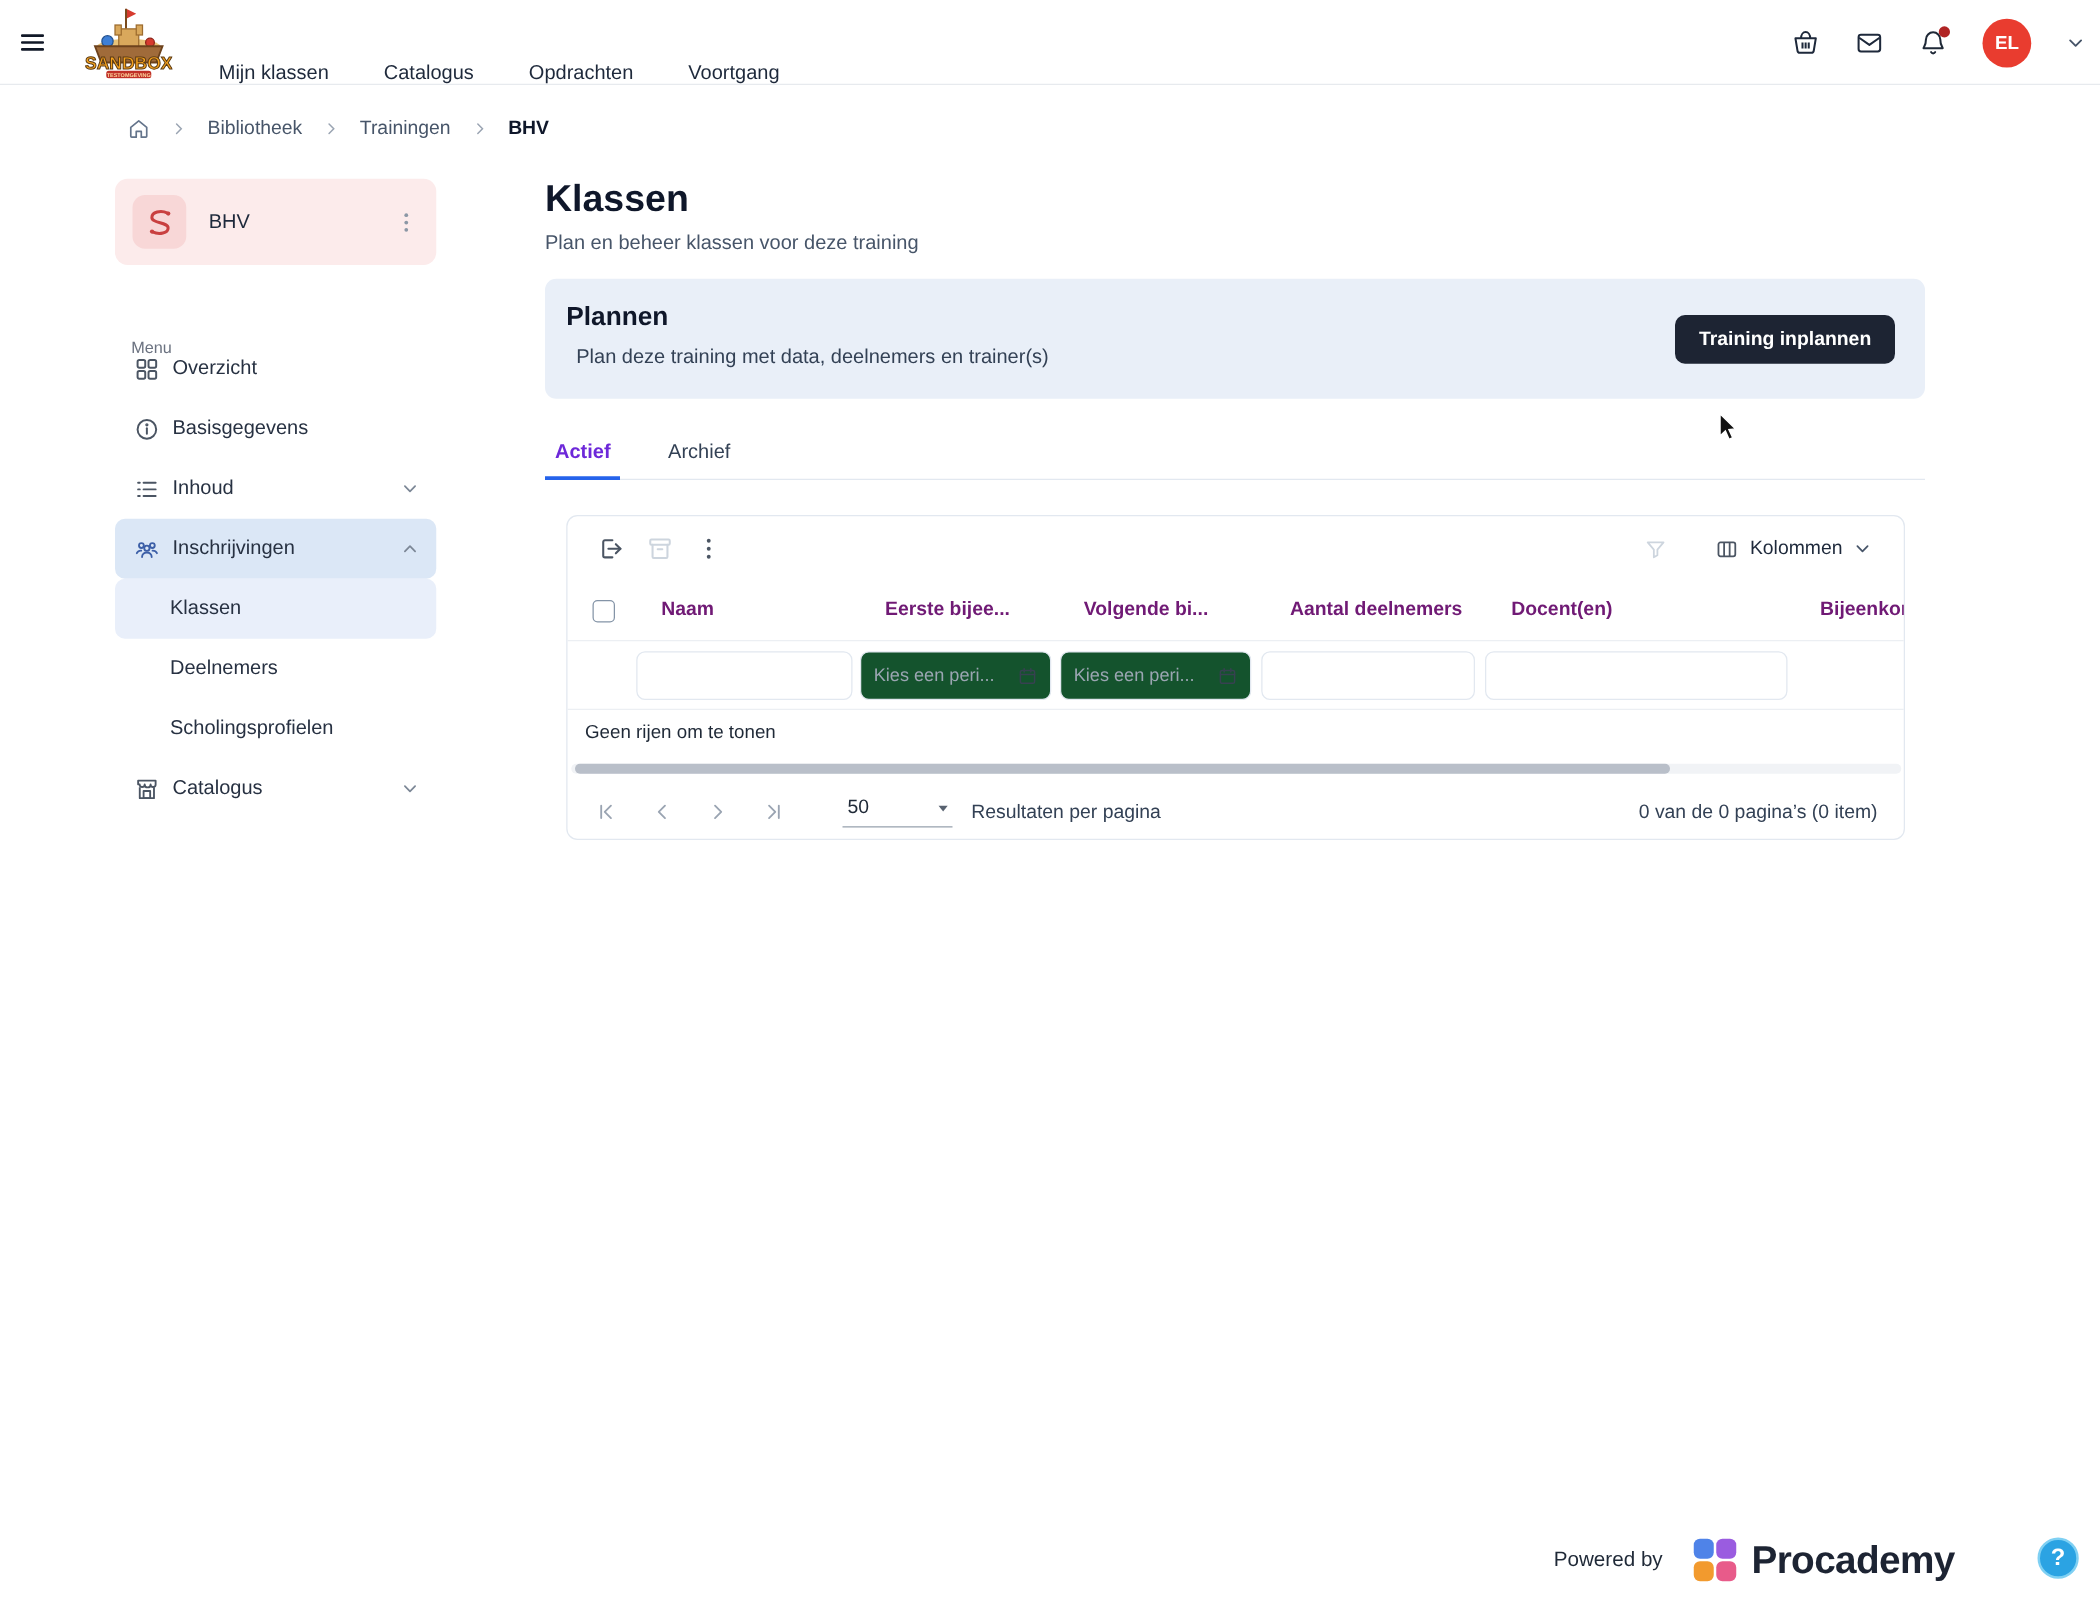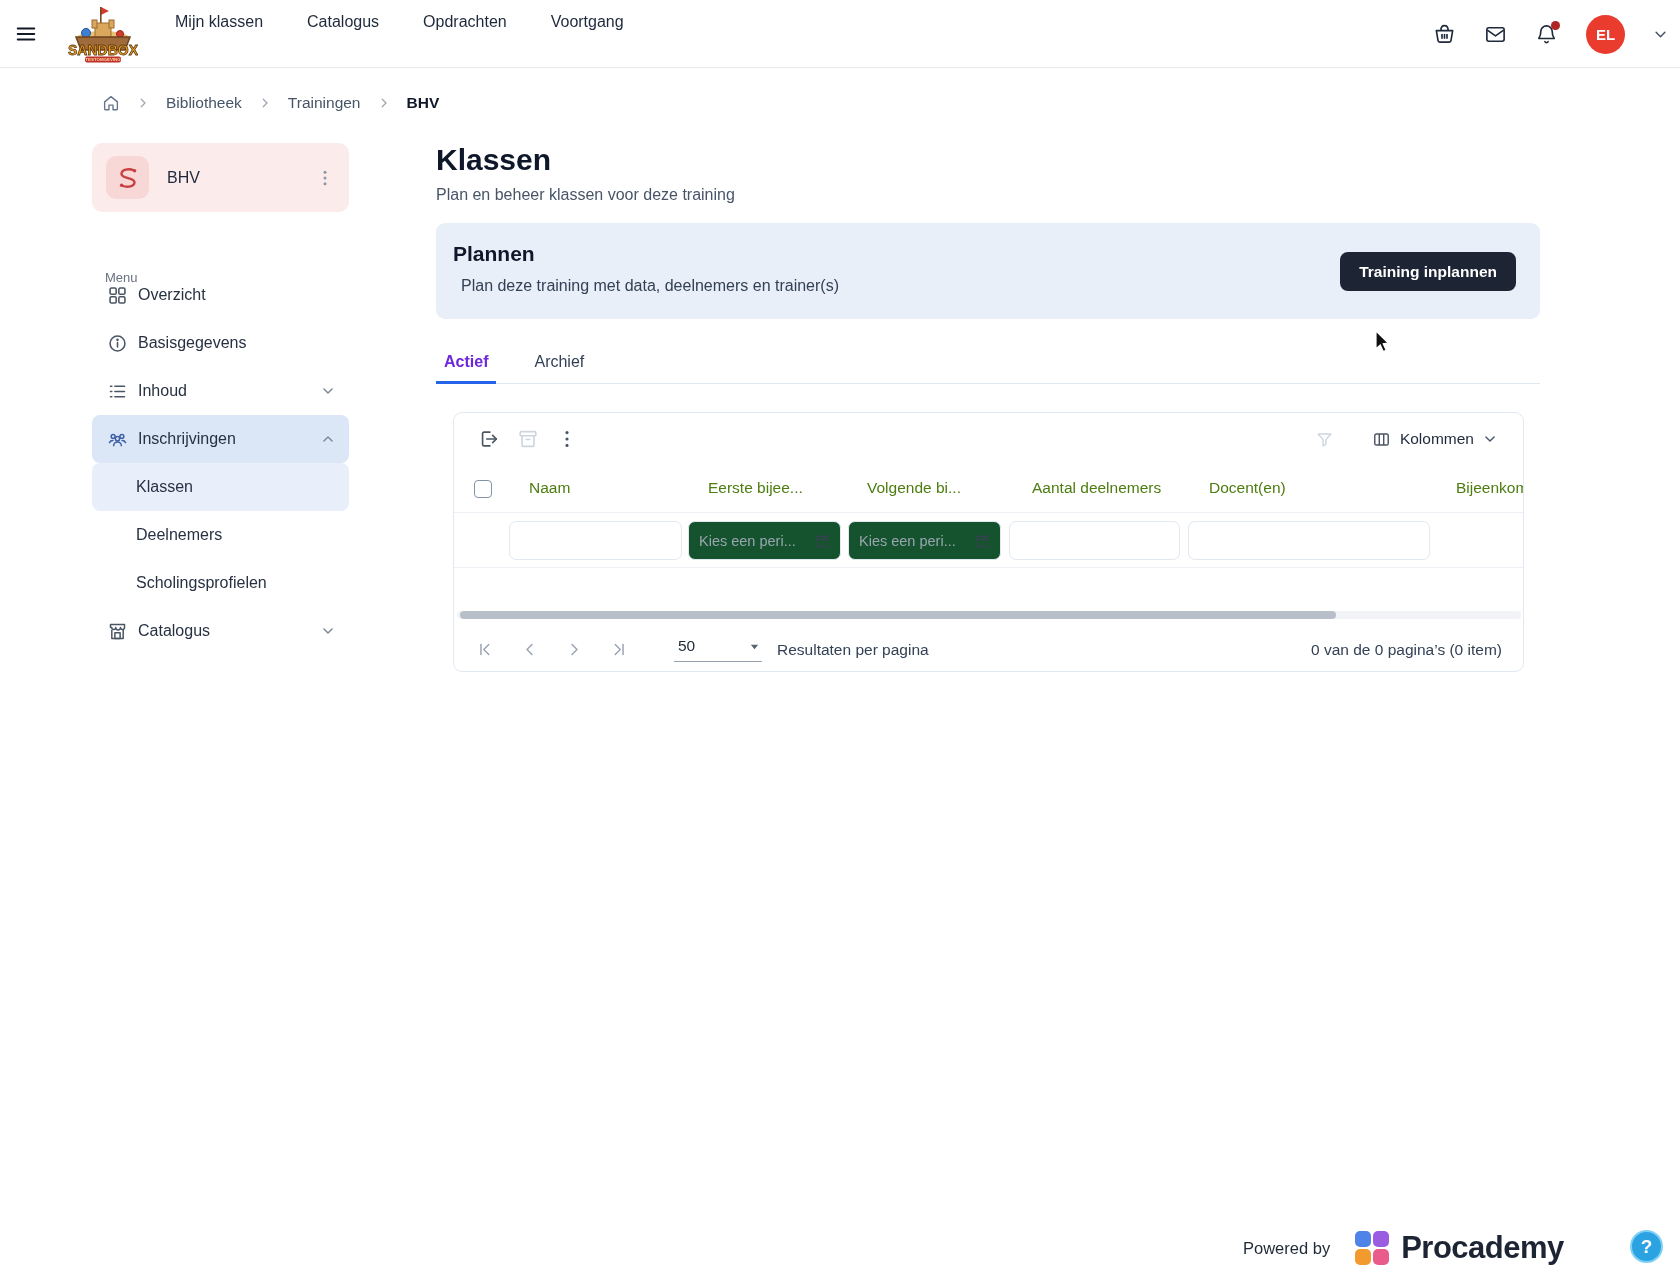--- a/index.html
+++ b/index.html
@@ -4,21 +4,21 @@
 <style>
   * { box-sizing: border-box; margin: 0; padding: 0; }
   html,body { width:1680px; height:1280px; }
   body { font-family: "Liberation Sans", sans-serif; background:#fff; color:#1f2937; }
   .page { position:relative; width:1680px; height:1280px; overflow:hidden; background:#fff; }
 
   
   .topbar { position:absolute; left:0; top:0; width:1680px; height:68px; background:#fff; border-bottom:1px solid #e7eaee; }
   .hamburger { position:absolute; left:15px; top:23px; width:22px; height:22px; background:none; border:none; cursor:pointer; color:#111827; }
   .brand { position:absolute; left:68px; top:5px; width:70px; height:58px; }
-  .topnav { position:absolute; left:175px; top:13px; height:68px; display:flex; align-items:flex-start; gap:44px; }
+  .topnav { position:absolute; left:175px; top:0; height:68px; display:flex; align-items:flex-end; gap:44px; }
   .topnav a { text-decoration:none; color:#1e293b; font-size:16px; font-weight:500; }
   .topbar-right { position:absolute; right:12px; top:0; height:68px; display:flex; align-items:center; gap:28px; }
   .tb-icon { width:23px; height:23px; color:#1e293b; position:relative; }
   .bell-wrap { position:relative; width:23px; height:23px; }
   .bell-dot { position:absolute; right:-2px; top:-2px; width:9px; height:9px; border-radius:50%; background:#b02424; }
   .avatar { width:39px; height:39px; border-radius:50%; background:#e93c2f; color:#fff; font-size:15px; font-weight:700; display:flex; align-items:center; justify-content:center; }
   .av-chevron { width:15px; height:15px; color:#475569; }
 
   
   .breadcrumb { position:absolute; left:102px; top:84px; height:38px; display:flex; align-items:center; gap:17px; font-size:15.5px; }
@@ -61,21 +61,21 @@
   .tb-toolbar { position:absolute; left:0; top:0; width:100%; height:52px; display:flex; align-items:center; padding:0 26px 0 24px; }
   .tool-btn { background:none; border:none; width:22px; height:22px; margin-right:17px; color:#4b5563; cursor:pointer; }
   .tool-btn.disabled { color:#cdd5de; }
   .toolbar-right { margin-left:auto; display:flex; align-items:center; }
   .funnel { width:19px; height:19px; color:#cdd5de; margin-right:38px; }
   .columns-btn { display:flex; align-items:center; gap:9px; background:none; border:none; font-family:inherit; font-size:15.5px; color:#1e293b; cursor:pointer; }
   .columns-btn .col-icon { width:19px; height:19px; color:#4b5563; }
   .columns-btn .chev { width:14px; height:14px; color:#475569; }
 
   .tb-header { position:absolute; left:0; top:52px; width:100%; height:48px; border-bottom:1px solid #eceff3; overflow:hidden; }
-  .th { position:absolute; top:14px; font-size:15.5px; font-weight:400; color:#4d7c0f; white-space:nowrap; }
+  .th { position:absolute; top:14px; font-size:15.5px; font-weight:700; color:#701a75; white-space:nowrap; }
   .checkbox { position:absolute; left:20px; top:15px; width:18px; height:18px; border:1.6px solid #8494a7; border-radius:4px; background:#fff; cursor:pointer; }
 
   .tb-filter { position:absolute; left:0; top:100px; width:100%; height:55px; border-bottom:1px solid #eceff3; }
   .f-input { position:absolute; top:8px; height:39px; border:1px solid #e2e8f0; border-radius:7px; background:#fff; font-family:inherit; font-size:14.5px; padding:0 10px; color:#1f2937; }
   .f-date { position:absolute; top:8px; height:39px; border:1px solid #e2e8f0; border-radius:7px; background:#14532d; display:flex; align-items:center; padding:0 10px; cursor:text; }
   .f-date .ph { color:#9aa5b1; font-size:14.5px; white-space:nowrap; overflow:hidden; flex:1; }
   .f-date .cal { width:16px; height:16px; color:#374151; flex:0 0 auto; margin-left:6px; }
 
   .tb-empty { position:absolute; left:0; top:155px; width:100%; height:35px; display:flex; align-items:center; padding-left:14px; font-size:15px; color:#1f2937; }
 
@@ -374,20 +374,21 @@
           <svg viewBox="0 0 24 24" fill="none" stroke="currentColor" stroke-width="1.8" stroke-linecap="round">
               <rect x="3.5" y="5" width="17" height="15.5" rx="2"></rect>
               <path d="M3.5 9.8h17M8 3v4M16 3v4"></path>
             </svg>
         </span>
       </div>
       <input class="f-input" style="left: 555px; width: 171px;">
       <input class="f-input" style="left: 734px; width: 242px;">
     </div>
 
+    <div class="tb-empty">Geen rijen om te tonen</div>
 
     <div class="tb-scrollzone">
       <div class="scroll-track">
         <div class="scroll-thumb"></div>
       </div>
     </div>
 
     <div class="tb-pagination">
       <button class="pg-btn">
         <svg viewBox="0 0 24 24" fill="none" stroke="currentColor" stroke-width="2.1" stroke-linecap="round" stroke-linejoin="round">

